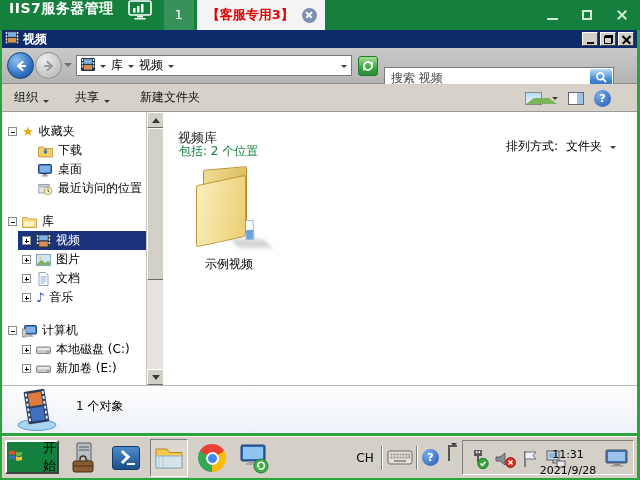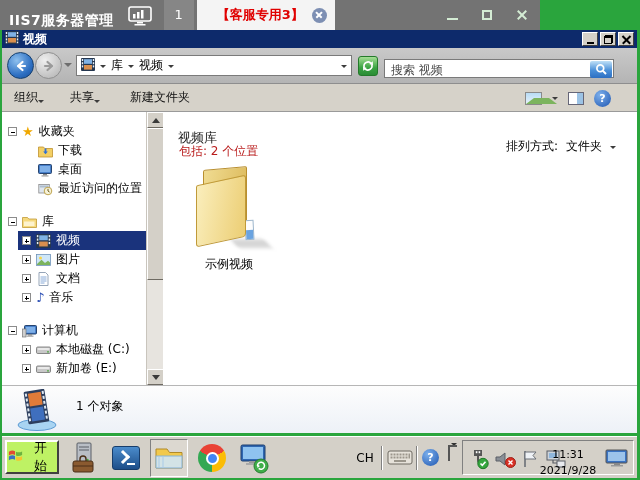--- a/index.html
+++ b/index.html
@@ -1,26 +1,26 @@
 <!DOCTYPE html>
 <html><head>
 <meta charset="utf-8">
 <style>
   * { margin:0; padding:0; box-sizing:border-box; }
   html,body { width:640px; height:480px; }
   body { font-family:"DejaVu Sans","Liberation Sans",sans-serif; font-size:12px; color:#000; }
   .screen { position:relative; width:640px; height:480px; background:#2aa53d; overflow:hidden; }
 
   
-  .appbar { position:absolute; left:0; top:0; width:540px; height:30px; background:#737373; display:flex; align-items:flex-end; }
+  .appbar { position:absolute; left:0; top:0; width:640px; height:30px; background:#15803d; display:flex; align-items:flex-start; }
   .appbar-title { color:#fff; font-size:14px; font-weight:bold; margin-left:9px; letter-spacing:.5px; }
   .appbar-monitor { margin-left:14px; }
   .apptab-num { margin-left:10px; width:30px; height:30px; line-height:30px; text-align:center; color:#fff; font-size:13px; background:rgba(255,255,255,.14); }
   .apptab { margin-left:3px; height:30px; background:#f4f4f4; display:flex; align-items:center; padding:0 8px 0 10px; }
-  .apptab-label { color:#e00000; font-weight:bold; font-size:13px;margin-left:10px; }
+  .apptab-label { color:#e00000; font-weight:bold; font-size:13px; }
   .apptab-close { width:15px; height:15px; border-radius:50%; background:#7d8fb3; margin-left:8px; position:relative; cursor:default; }
   .apptab-close::before,.apptab-close::after { content:""; position:absolute; left:3.5px; top:6.7px; width:8px; height:1.6px; background:#fff; }
   .apptab-close::before { transform:rotate(45deg); } .apptab-close::after { transform:rotate(-45deg); }
   .app-controls { position:absolute; right:12px; top:0; height:30px; display:flex; align-items:center; gap:24px; }
   .ac-min { width:11px; height:2px; background:#d4ecd4; margin-top:8px; }
   .ac-max { width:10px; height:10px; border:2px solid #d4ecd4; }
   .ac-close { position:relative; width:12px; height:12px; }
   .ac-close::before,.ac-close::after { content:""; position:absolute; left:0; top:5px; width:12px; height:2px; background:#d4ecd4; }
   .ac-close::before { transform:rotate(45deg); } .ac-close::after { transform:rotate(-45deg); }
 
@@ -42,28 +42,28 @@
   
   .navbar { position:absolute; left:0; top:18px; right:0; height:36px; background:linear-gradient(#c9c9c9,#b4b4b4); border-bottom:1px solid #8e8e8e; }
   .navcircle { position:absolute; top:4px; width:27px; height:27px; border-radius:50%; display:flex; align-items:center; justify-content:center; }
   .nav-back { left:5px; background:radial-gradient(circle at 35% 30%, #8ec0ee, #2d6fc2 62%, #1b4e96); border:1px solid #16406f; }
   .nav-fwd { left:33px; background:radial-gradient(circle at 35% 30%, #efefef, #c7c7c7 62%, #b0b0b0); border:1px solid #909090; }
   .nav-hist { position:absolute; left:62px; top:15px; width:0; height:0; border:4px solid transparent; border-top-color:#6e6e6e; }
   .addr { position:absolute; left:74px; top:7px; width:276px; height:21px; background:#fff; border:1px solid #7a7a7a; display:flex; align-items:center; padding:0 4px; gap:5px; }
   .caret { width:0; height:0; border:3.5px solid transparent; border-top-color:#3c3c3c; margin-top:4px; }
   .addr .sp { flex:1; }
   .refresh { position:absolute; left:356px; top:8px; width:20px; height:20px; border-radius:3px; background:linear-gradient(#a5de95,#3aa342 60%,#2b8c35); border:1px solid #247a2b; display:flex; align-items:center; justify-content:center; }
-  .search { position:absolute; left:382px; top:11px; width:230px; height:19px; background:#fff; border:1px solid #7a7a7a; }
+  .search { position:absolute; left:382px; top:19px; width:230px; height:19px; background:#fff; border:1px solid #7a7a7a; }
   .search input { position:absolute; left:0; top:0; width:205px; height:19px; border:none; outline:none; font-size:12px; color:#444; padding-left:6px; background:transparent; font-family:inherit; }
   .search input::placeholder { color:#4a4a4a; opacity:1; }
   .search-btn { position:absolute; right:1px; top:1px; width:22px; height:17px; border-radius:2px; background:linear-gradient(#bfe0f7,#4a90d9 55%,#2d6fc2); display:flex; align-items:center; justify-content:center; }
 
   
   .cmdbar { position:absolute; left:0; top:54px; right:0; height:28px; background:#d6d2c9; border-bottom:1px solid #9a9a9a; display:flex; align-items:center; font-size:12px; }
-  .cmd { display:flex; align-items:flex-end; color:#111; }
+  .cmd { display:flex; align-items:flex-end; gap:5px; color:#111; }
   .cmd1 { margin-left:12px; } .cmd2 { margin-left:26px; } .cmd3 { margin-left:30px; }
   .tb-right { position:absolute; right:26px; top:0; height:28px; display:flex; align-items:center; gap:10px; }
   .views-ic { position:relative; width:17px; height:13px; border:1px solid #8a8a8a; background:linear-gradient(#b8dcf5,#e8f3fb); }
   .views-ic::after { content:""; position:absolute; left:0; bottom:0; border-left:8px solid transparent; border-right:8px solid transparent; border-bottom:6px solid #7cb45e; width:15px; }
   .panel-ic { position:relative; width:16px; height:13px; border:1px solid #667; background:#fff; }
   .panel-ic::after { content:""; position:absolute; right:0; top:0; width:6px; height:11px; background:#9cc3e5; }
   .help-ic { width:17px; height:17px; border-radius:50%; background:radial-gradient(circle at 35% 30%, #7db0ec, #1d55b0); color:#fff; font-size:11px; font-weight:bold; text-align:center; line-height:17px; }
 
   
   .content { position:absolute; left:0; top:82px; right:0; bottom:48px; background:#fff; }
@@ -84,38 +84,38 @@
   .sb { position:absolute; right:0; top:0; width:17px; bottom:0; background:#e7e4df; border-left:1px solid #c9c5bd; }
   .sb-btn { position:absolute; left:0; width:17px; height:16px; background:#d4d0c8; border:1px solid; border-color:#fff #6e6a62 #6e6a62 #fff; display:flex; align-items:center; justify-content:center; }
   .sb-up { top:0; } .sb-dn { bottom:0; }
   .arr-up { width:0; height:0; border:4px solid transparent; border-bottom:5px solid #3a3a3a; margin-top:-4px; }
   .arr-dn { width:0; height:0; border:4px solid transparent; border-top:5px solid #3a3a3a; margin-bottom:-4px; }
   .sb-thumb { position:absolute; left:0; top:16px; width:17px; height:152px; background:#d4d0c8; border:1px solid; border-color:#fff #6e6a62 #6e6a62 #fff; }
 
   
   .main { position:absolute; left:161px; top:0; right:1px; bottom:0; background:#fff; }
   .lib-title { position:absolute; left:15px; top:17px; font-size:13px; font-weight:400; color:#1c1c1c; }
-  .lib-sub { position:absolute; left:16px; top:31px; font-size:12px; color:#b91c1c; }
+  .lib-sub { position:absolute; left:16px; top:31px; font-size:12px; color:#15803d; }
   .arrange { position:absolute; right:20px; top:26px; display:flex; align-items:center; gap:8px; font-size:12px; }
   .folder-item { position:absolute; left:20px; top:56px; width:92px; text-align:center; }
   .bigfolder { position:relative; width:70px; height:86px; margin:0 auto; }
   .bf-shadow { position:absolute; right:-4px; bottom:6px; width:34px; height:9px; background:rgba(90,90,90,.25); transform:skewX(42deg); filter:blur(2px); }
   .bf-back { position:absolute; left:9px; top:0; width:44px; height:66px; background:linear-gradient(105deg,#f0dc92,#d9b452); border:1px solid #b98f2f; border-radius:2px; transform:skewY(-5deg); }
   .bf-slip { position:absolute; right:10px; bottom:14px; width:9px; height:20px; background:#fdfdfd; border:1px solid #9db6cc; transform:rotate(-3deg); }
   .bf-slip::after { content:""; position:absolute; left:0; bottom:0; width:100%; height:9px; background:#6aa3e0; }
   .bf-front { position:absolute; left:2px; top:12px; width:50px; height:62px; background:linear-gradient(100deg,#faeebc,#ecce74); border:1px solid #c09a39; border-radius:2px 3px 4px 3px; transform:skewY(-12deg); }
   .folder-label { margin-top:2px; font-size:12px; color:#000; }
 
   
   .details { position:absolute; left:0; bottom:0; right:0; height:48px; background:linear-gradient(#fdfdfd,#edf1f7); border-top:1px solid #b6b6b6; }
   .details-text { position:absolute; left:74px; top:12px; font-size:12px; }
 
   
   .taskbar { position:absolute; left:2px; right:3px; top:436px; height:42px; background:#d4d0c8; border-top:1px solid #fff; }
-  .startbtn { position:absolute; left:3px; top:3px; width:54px; height:34px; background:#bef264; border:2px solid; border-color:#fff #404040 #404040 #fff; display:flex; align-items:center; justify-content:center; gap:10px; }
+  .startbtn { position:absolute; left:3px; top:3px; width:54px; height:34px; background:#15803d; border:2px solid; border-color:#fff #404040 #404040 #fff; display:flex; align-items:center; justify-content:center; gap:19px; }
   .start-label { font-size:13px; }
   .task-ic { position:absolute; top:5px; width:32px; height:32px; display:flex; align-items:center; justify-content:center; }
   .t-server { left:66px; } .t-ps { left:108px; } .t-chrome { left:194px; } .t-rdp { left:236px; }
   .t-explorer { left:148px; top:2px; width:38px; height:38px; border:1px solid; border-color:#808080 #fff #fff #808080; background:#dcd8d0; }
   .ps-box { width:28px; height:24px; border-radius:3px; background:linear-gradient(#4b8ccc,#1d4e89); border:1px solid #173d6b; position:relative; }
   .ps-box::before { content:""; position:absolute; left:5px; top:5px; width:7px; height:7px; border-right:3px solid #fff; border-bottom:3px solid #fff; transform:rotate(-45deg); }
   .ps-box::after { content:""; position:absolute; right:4px; bottom:4px; width:8px; height:2.5px; background:#fff; }
   .chrome { width:28px; height:28px; border-radius:50%; background:conic-gradient(from -60deg,#e94235 0 120deg,#fbbc05 0 240deg,#34a853 0 360deg); display:flex; align-items:center; justify-content:center; }
   .chrome-hub { width:13px; height:13px; border-radius:50%; background:#4285f4; border:2.5px solid #fff; }
   .tsep { position:absolute; top:9px; width:2px; height:24px; border-left:1px solid #808080; border-right:1px solid #fff; }

